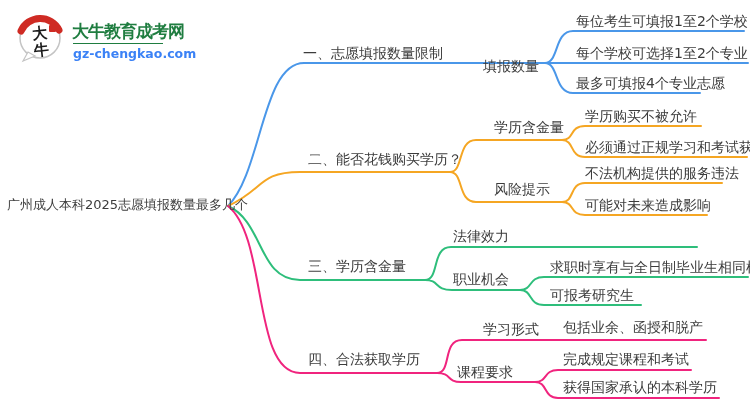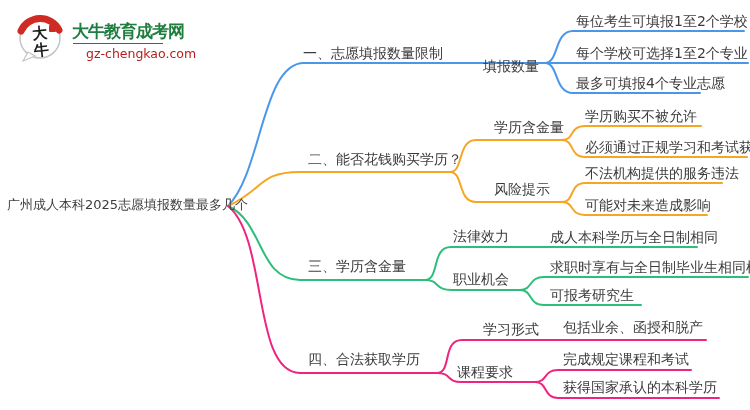--- a/index.html
+++ b/index.html
@@ -20,22 +20,22 @@
     position:absolute; left:23px; top:17px; width:17px;
     font-size:15px; font-weight:bold; color:#1b1b1b; line-height:1.1;
     transform:rotate(-6deg); word-break:break-all;
   }
   .logo-title {
     position:absolute; left:62px; top:12px;
     font-size:17px; font-weight:bold; color:#1f7d40; letter-spacing:-1px; white-space:nowrap;
   }
   .logo-rule { position:absolute; left:63px; top:35px; width:90px; height:1px; background:#1f7d40; }
   .logo-domain {
-    position:absolute; left:76px; top:38px;
-    font-size:12.5px; font-weight:normal; color:#b91c1c; letter-spacing:0; white-space:nowrap;
+    position:absolute; left:63px; top:38px;
+    font-size:12.5px; font-weight:bold; color:#3b82f6; letter-spacing:0; white-space:nowrap;
   }
 </style>
 </head>
 <body>
 
 <div class="stage">
 
   <svg class="map" width="750" height="410" viewBox="0 0 750 410" fill="none" stroke-width="2" stroke-linecap="round">
     <g stroke="#4a97e9">
       <path d="M228,206 C262,172 262,63 304,63 H545"></path>
@@ -93,21 +93,20 @@
   <div class="node" style="left:494px; top:119px;">学历含金量</div>
   <div class="node" style="left:494px; top:181px;">风险提示</div>
   <div class="node" style="left:585px; top:108px;">学历购买不被允许</div>
   <div class="node" style="left:585px; top:139px;">必须通过正规学习和考试获得</div>
   <div class="node" style="left:585px; top:165px;">不法机构提供的服务违法</div>
   <div class="node" style="left:585px; top:197px;">可能对未来造成影响</div>
 
   <div class="node" style="left:308px; top:258px;">三、学历含金量</div>
   <div class="node" style="left:453px; top:228px;">法律效力</div>
   <div class="node" style="left:453px; top:271px;">职业机会</div>
-  <div class="node" style="left:550px; top:229px;">成人本科学历与全日制相同</div>
   <div class="node" style="left:550px; top:259px;">求职时享有与全日制毕业生相同机会</div>
   <div class="node" style="left:550px; top:287px;">可报考研究生</div>
 
   <div class="node" style="left:308px; top:351px;">四、合法获取学历</div>
   <div class="node" style="left:483px; top:321px;">学习形式</div>
   <div class="node" style="left:457px; top:364px;">课程要求</div>
   <div class="node" style="left:563px; top:319px;">包括业余、函授和脱产</div>
   <div class="node" style="left:563px; top:351px;">完成规定课程和考试</div>
   <div class="node" style="left:563px; top:379px;">获得国家承认的本科学历</div>
 

